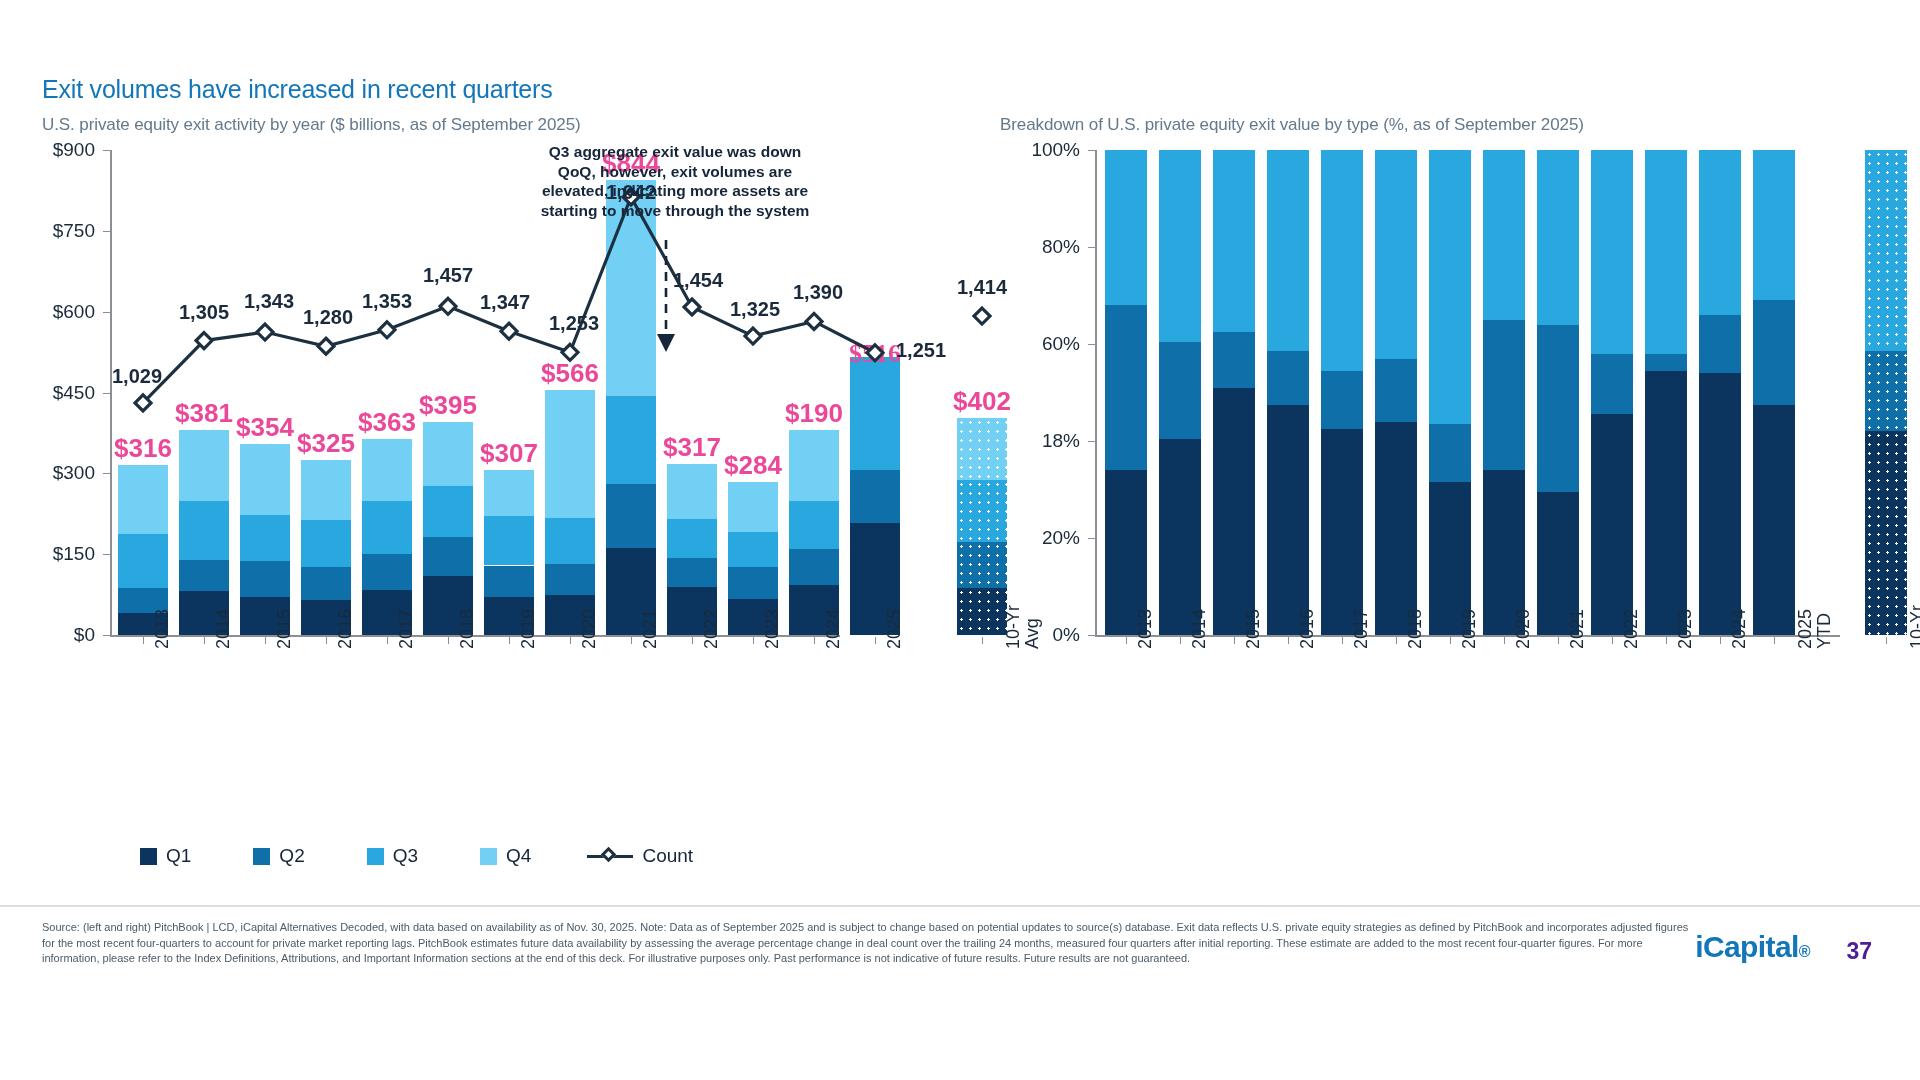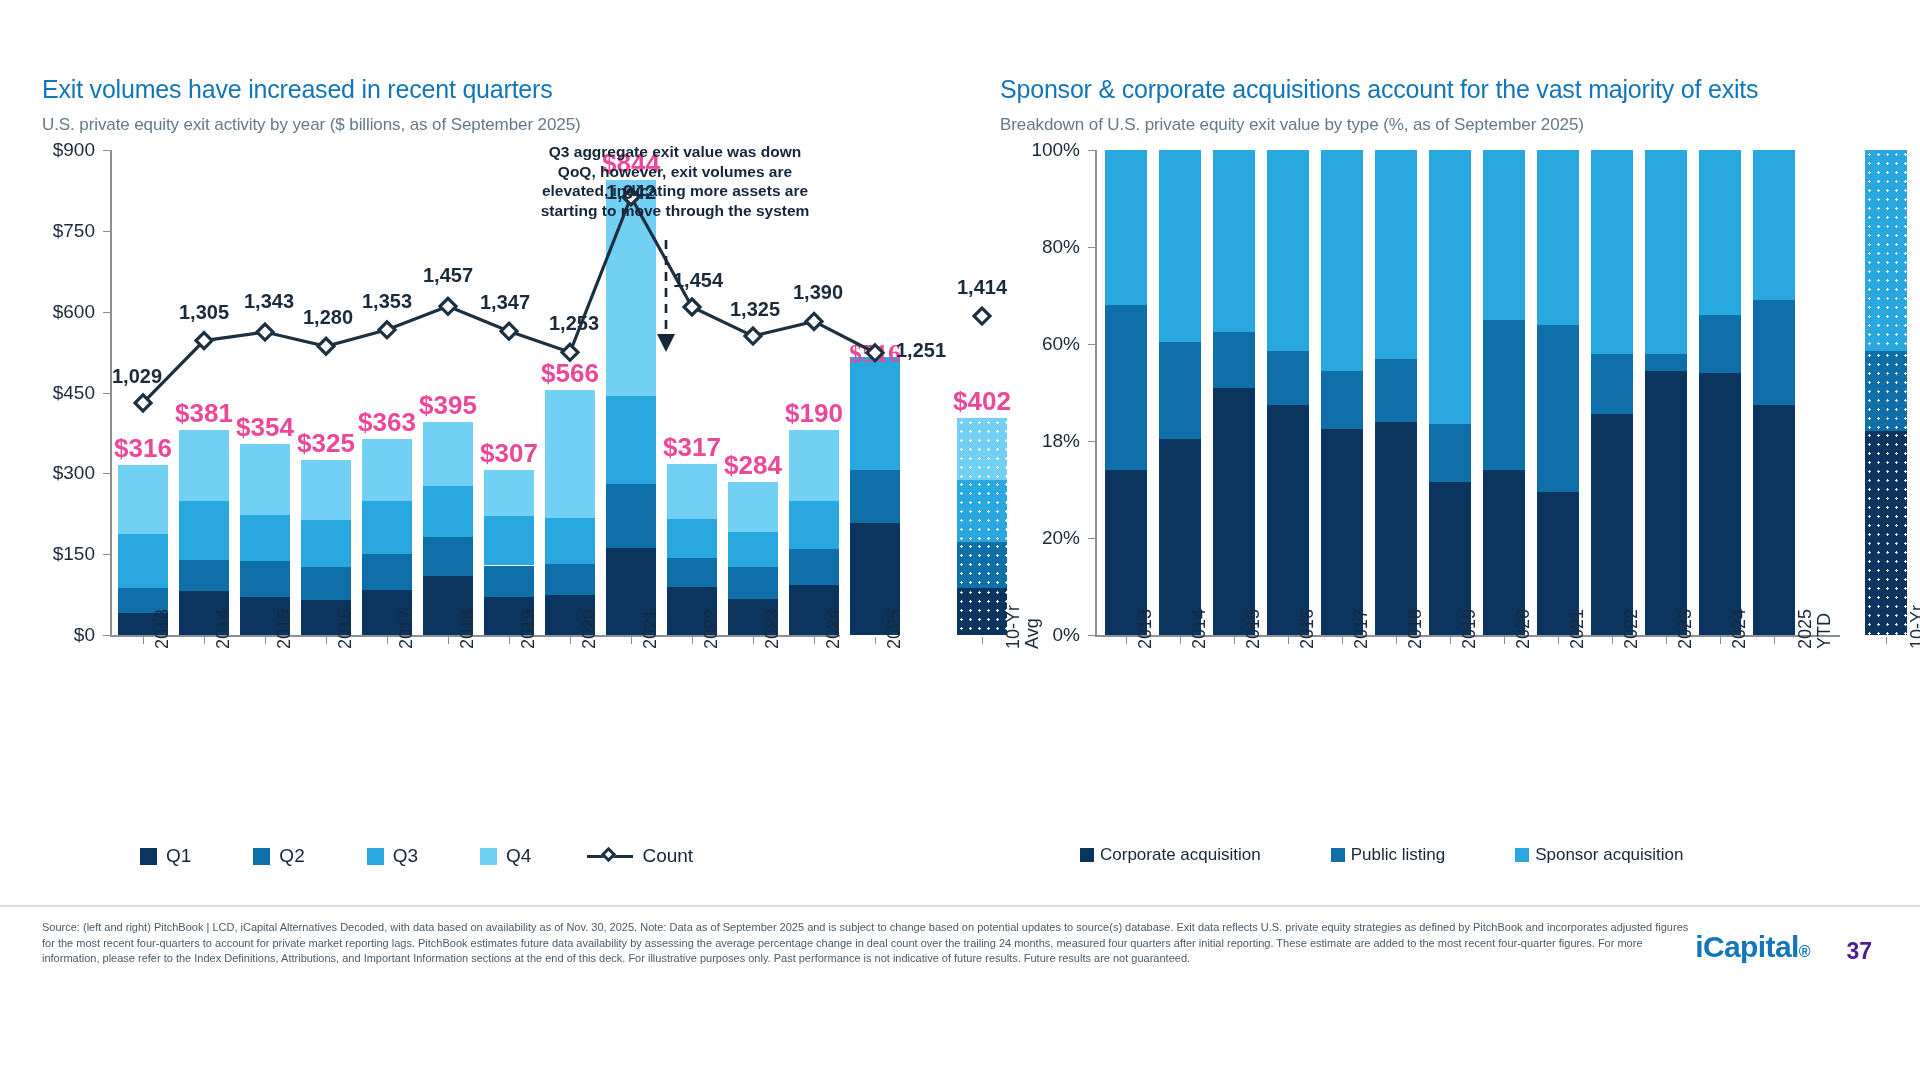--- a/index.html
+++ b/index.html
@@ -328,21 +328,20 @@
           <div class="legend-marker-wrap">
             <div class="legend-line" style="background:#1d3040;"></div>
             <div class="legend-diamond" style="border-color:#1d3040;"></div>
           </div>
           <span class="legend-txt">Count</span>
         </div>
       </div>
   </div>
 
   <div class="panel panel-right">
-    <div class="panel-title">Sponsor &amp; corporate acquisitions account for the vast majority of exits</div>
     <div class="panel-sub">Breakdown of U.S. private equity exit value by type (%, as of September 2025)</div>
     <div class="plot" id="right-plot" style="left:110px; top:150px; width:745px; height:485px;">
         <div class="axis-line" style="left:0; top:0; width:2px; height:485px;"></div>
         <div class="tick" style="left:-7px; top:485px;"></div>
         <div class="ylabel" style="left:-100px; top:485px; width:85px;">0%</div>
         <div class="tick" style="left:-7px; top:388px;"></div>
         <div class="ylabel" style="left:-100px; top:388px; width:85px;">20%</div>
         <div class="tick" style="left:-7px; top:291px;"></div>
         <div class="ylabel" style="left:-100px; top:291px; width:85px;">18%</div>
         <div class="tick" style="left:-7px; top:194px;"></div>
@@ -449,34 +448,20 @@
         <div class="bar-group" style="left:770px; width:42px; height:485px;">
           <div class="seg" style="bottom:0px; height:203.7px; background-color:#0b355f; background-image:radial-gradient(#ffffff 1.2px, transparent 1.3px); background-size:9px 9px;"></div>
           <div class="seg" style="bottom:203.7px; height:80.025px; background-color:#0f6fa8; background-image:radial-gradient(#ffffff 1.2px, transparent 1.3px); background-size:9px 9px;"></div>
           <div class="seg" style="bottom:283.72499999999997px; height:201.27499999999998px; background-color:#29a8df; background-image:radial-gradient(#ffffff 1.2px, transparent 1.3px); background-size:9px 9px;"></div>
         </div>
         <div class="tick-v" style="left:791px; top:487px;"></div>
         <div class="xlabel two-line" style="left: 813px; top: 499px;">
           <div>10-Yr</div>
         </div>
       </div>
-    <div class="legend" id="right-legend" style="left:95px; top:845px;">
-        <div class="legend-item" style="margin-right:70px;">
-          <span class="swatch" style="background:#0b355f; width:14px; height:14px;"></span>
-          <span class="legend-txt small">Corporate acquisition</span>
-        </div>
-        <div class="legend-item" style="margin-right:70px;">
-          <span class="swatch" style="background:#0f6fa8; width:14px; height:14px;"></span>
-          <span class="legend-txt small">Public listing</span>
-        </div>
-        <div class="legend-item" style="margin-right:0px;">
-          <span class="swatch" style="background:#29a8df; width:14px; height:14px;"></span>
-          <span class="legend-txt small">Sponsor acquisition</span>
-        </div>
-      </div>
   </div>
 
   <div class="footer-rule"></div>
   <div class="footer-src">Source: (left and right) PitchBook | LCD, iCapital Alternatives Decoded, with data based on availability as of Nov. 30, 2025. Note: Data as of September 2025 and is subject to change based on potential updates to source(s) database. Exit data reflects U.S. private equity strategies as defined by PitchBook and incorporates adjusted figures for the most recent four-quarters to account for private market reporting lags. PitchBook estimates future data availability by assessing the average percentage change in deal count over the trailing 24 months, measured four quarters after initial reporting. These estimate are added to the most recent four-quarter figures. For more information, please refer to the Index Definitions, Attributions, and Important Information sections at the end of this deck. For illustrative purposes only. Past performance is not indicative of future results. Future results are not guaranteed.</div>
   <div class="brand"><span>iCapital</span><span class="brand-dot">®</span></div>
   <div class="pagenum">37</div>
 
 </div>
 
 </body></html>

